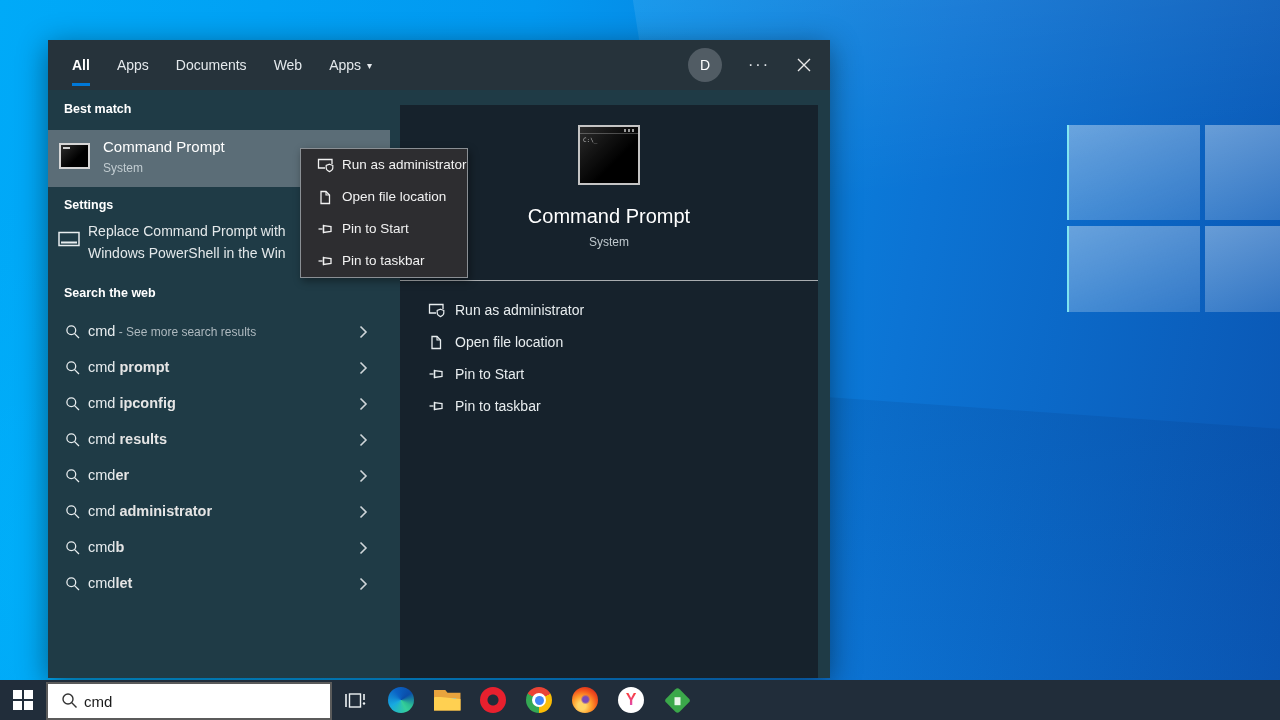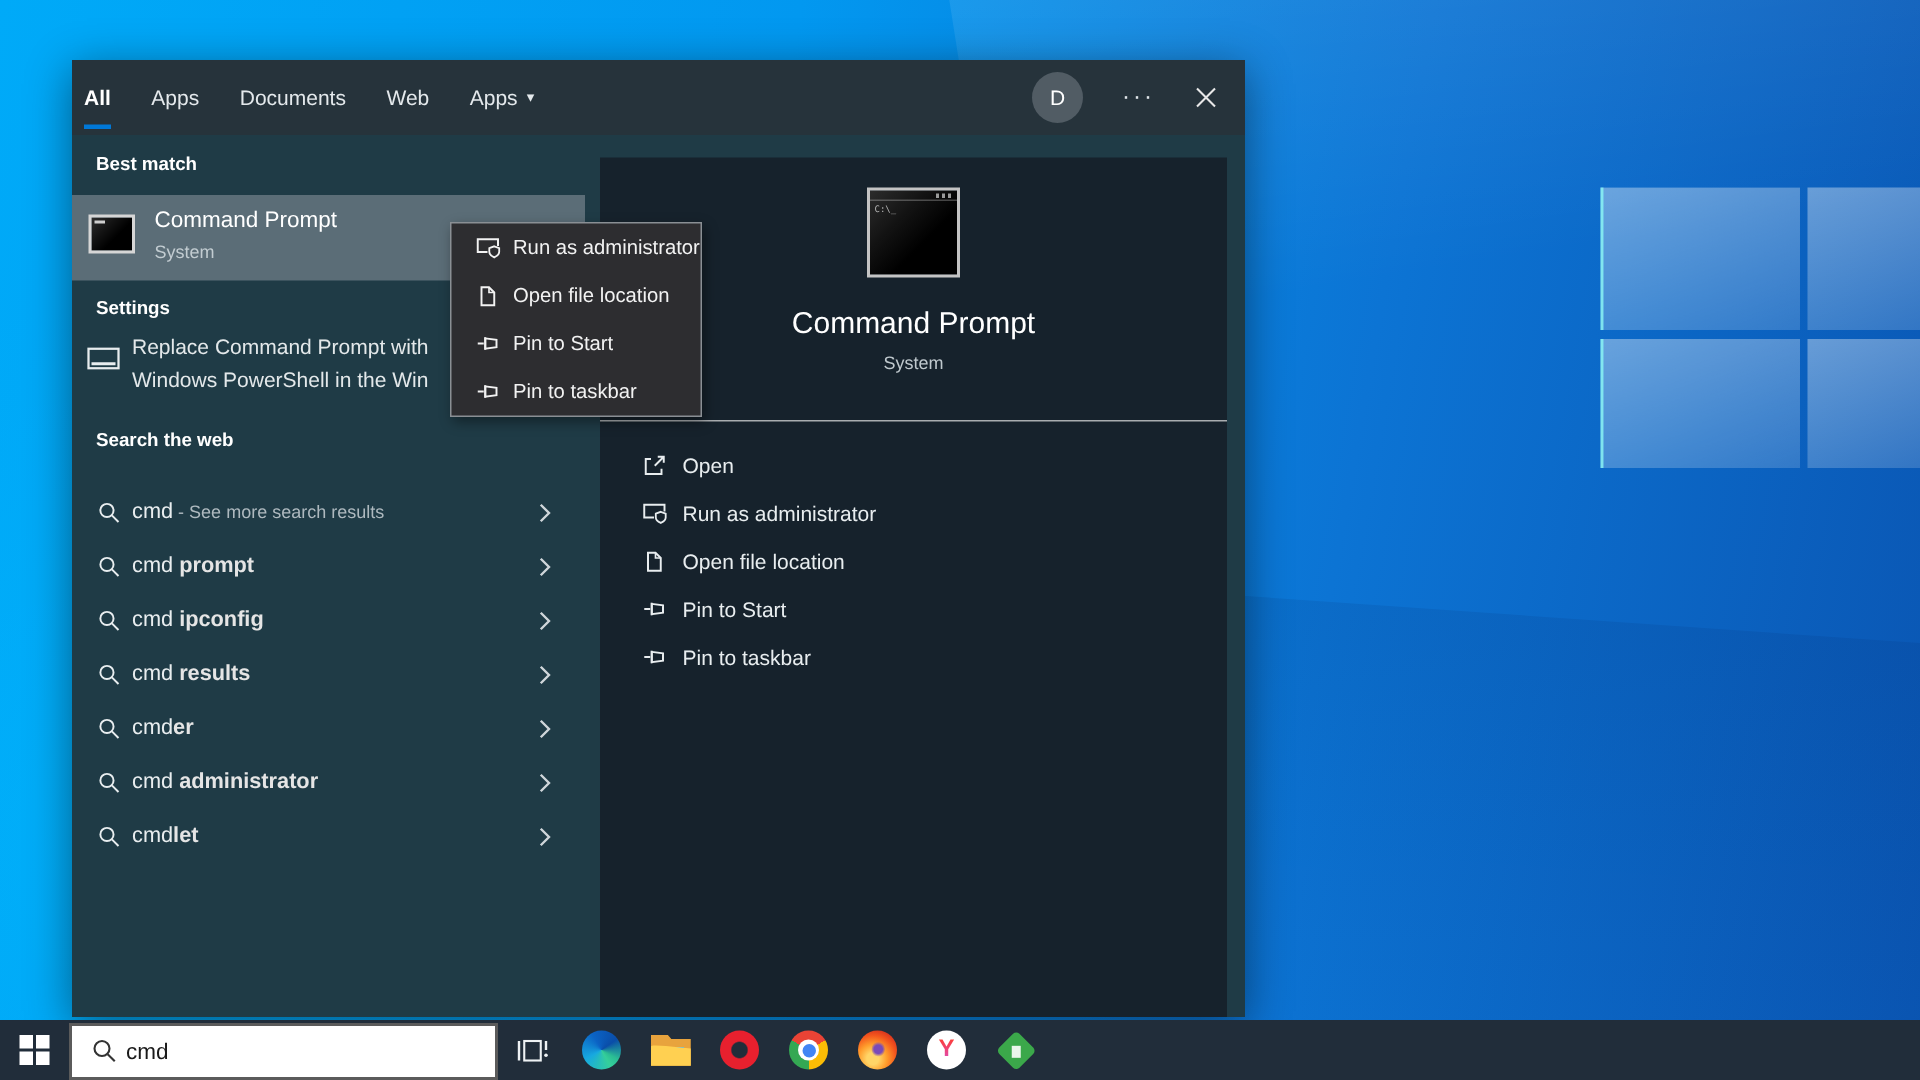--- a/index.html
+++ b/index.html
@@ -20,21 +20,21 @@
   .pane.tl { left:1067px; top:125px; width:133px; height:95px; border-left:2px solid rgba(140,245,245,.85); }
   .pane.tr { left:1205px; top:125px; width:80px; height:95px; }
   .pane.bl { left:1067px; top:226px; width:133px; height:86px; border-left:2px solid rgba(140,245,245,.85); }
   .pane.br { left:1205px; top:226px; width:80px; height:86px; }
 
   
   .flyout { position:absolute; left:48px; top:40px; width:782px; height:638px;
     background:#1f3b46; box-shadow:0 6px 28px rgba(0,0,0,.45); }
   .flyout-header { position:absolute; left:0; top:0; width:100%; height:50px; background:#26333b;
     display:flex; align-items:center; }
-  .tabs { display:flex; align-items:center; gap:27px; padding-left:8px; height:100%; }
+  .tabs { display:flex; align-items:center; gap:27px; padding-left:24px; height:100%; }
   .tab { position:relative; color:#e4e9ec; font-size:14px; height:100%; display:flex; align-items:center; cursor:default; }
   .tab.active { color:#fff; font-weight:bold; }
   .tab.active .tab-underline { position:absolute; left:0; right:0; bottom:4px; height:3px; background:#0078d7; }
   .tab .caret { margin-left:6px; font-size:10px; color:#e4e9ec; }
   .header-right { margin-left:auto; display:flex; align-items:center; gap:26px; padding-right:18px; }
   .avatar { width:34px; height:34px; border-radius:50%; background:#515c64; color:#fff;
     display:flex; align-items:center; justify-content:center; font-size:14px; }
   .ellipsis { color:#dfe4e7; font-size:16px; letter-spacing:2px; }
   .close-btn svg { display:block; }
 
@@ -47,21 +47,21 @@
   .cmd-icon-sm .prompt-mark { position:absolute; left:2px; top:2px; width:7px; height:2px; background:#cfcfcf; }
   .bm-title { position:absolute; left:55px; top:8px; color:#fff; font-size:15px; }
   .bm-sub { position:absolute; left:55px; top:31px; color:#c2ccd1; font-size:12px; }
 
   
   .settings-row { position:absolute; left:0; top:178px; width:342px; height:58px; }
   .settings-icon { position:absolute; left:10px; top:13px; }
   .settings-text { position:absolute; left:40px; top:2px; color:#e3e8ea; font-size:14px; line-height:22px; width:300px; }
 
   
-  .suggestions { position:absolute; left:0; top:284px; width:342px;text-align:center; }
+  .suggestions { position:absolute; left:0; top:274px; width:342px;text-align:center; }
   .srow { position:relative; width:342px; height:36px; }
   .srow .mag { position:absolute; left:17px; top:10px; }
   .srow .txt { position:absolute; left:40px; top:9px; font-size:14.5px; color:#e8edef; white-space:nowrap; }
   .suffix-bold { font-weight:bold; color:#e5e5e5; }
   .suffix-dim { font-size:12px; color:#aeb9bf; }
   .srow .chev { position:absolute; right:22px; top:11px; }
 
   
   .preview { position:absolute; left:352px; top:65px; width:418px; height:573px; background:#16222c; }
   .cmd-icon-lg { position:absolute; left:178px; top:20px; width:62px; height:60px;
@@ -278,20 +278,34 @@
             </svg>
           </span>
         <span class="txt"><span>cmd </span><span class="suffix-bold">administrator</span></span>
         <span class="chev">
             <svg width="9" height="14" viewBox="0 0 9 14">
               <path d="M1.5 1.5 L7 7 L1.5 12.5" fill="none" stroke="#cfd6da" stroke-width="1.6"></path>
             </svg>
           </span>
       </div>
 
+      <div class="srow">
+        <span class="mag">
+            <svg width="16" height="16" viewBox="0 0 16 16">
+              <circle cx="6.3" cy="6.3" r="4.4" fill="none" stroke="#e8edef" stroke-width="1.3"></circle>
+              <path d="M9.6 9.6 L14 14" stroke="#e8edef" stroke-width="1.3"></path>
+            </svg>
+          </span>
+        <span class="txt"><span>cmd</span><span class="suffix-bold">b</span></span>
+        <span class="chev">
+            <svg width="9" height="14" viewBox="0 0 9 14">
+              <path d="M1.5 1.5 L7 7 L1.5 12.5" fill="none" stroke="#cfd6da" stroke-width="1.6"></path>
+            </svg>
+          </span>
+      </div>
 
 
       <div class="srow">
         <span class="mag">
             <svg width="16" height="16" viewBox="0 0 16 16">
               <circle cx="6.3" cy="6.3" r="4.4" fill="none" stroke="#e8edef" stroke-width="1.3"></circle>
               <path d="M9.6 9.6 L14 14" stroke="#e8edef" stroke-width="1.3"></path>
             </svg>
           </span>
         <span class="txt"><span>cmd</span><span class="suffix-bold">let</span></span>
@@ -307,29 +321,20 @@
       <div class="cmd-icon-lg">
         <div class="bar"></div>
         <div class="dots"></div>
         <div class="ctext">C:\_</div>
       </div>
       <div class="pv-title">Command Prompt</div>
       <div class="pv-sub">System</div>
       <div class="pv-divider"></div>
 
       <div class="pv-actions">
-        <div class="pv-action">
-          <span class="aicon">
-            <svg width="17" height="17" viewBox="0 0 17 17">
-                <path d="M6 4 H2.5 V14 H13 V10.5" fill="none" stroke="#e8edef" stroke-width="1.3"></path>
-                <path d="M8.5 8.5 L14.5 2.5 M10.5 2.5 H14.5 V6.5" fill="none" stroke="#e8edef" stroke-width="1.3"></path>
-              </svg>
-          </span>
-          <span class="albl">Open</span>
-        </div>
         <div class="pv-action">
           <span class="aicon">
             <svg width="18" height="17" viewBox="0 0 18 17">
                 <path d="M15 7 V2.5 H1.5 V11 H8" fill="none" stroke="#e8edef" stroke-width="1.3"></path>
                 <path d="M12.5 7.2 L15.8 8.4 V11 C15.8 13.2 12.5 14.6 12.5 14.6 C12.5 14.6 9.2 13.2 9.2 11 V8.4 Z" fill="#16222c" stroke="#e8edef" stroke-width="1.2"></path>
               </svg>
           </span>
           <span class="albl">Run as administrator</span>
         </div>
         <div class="pv-action">

